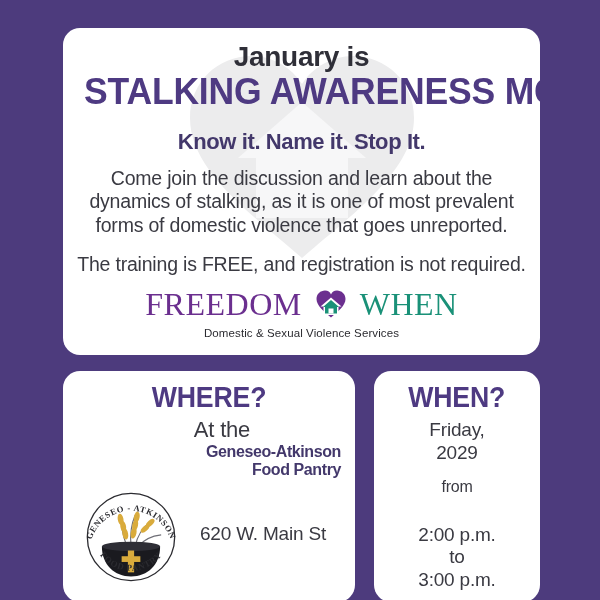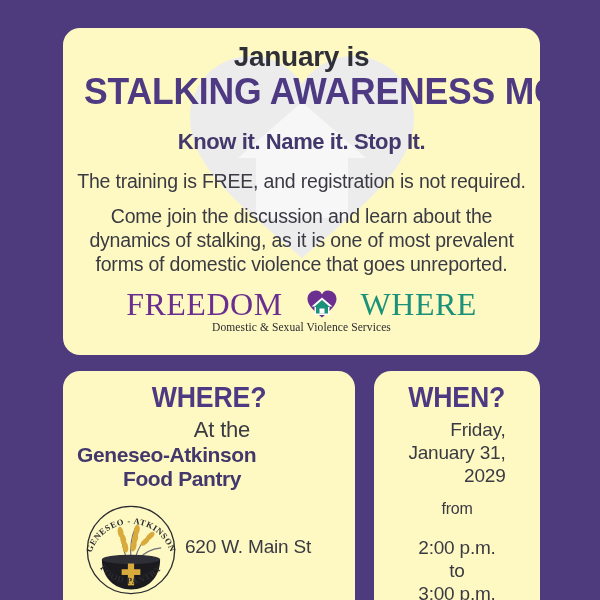--- a/index.html
+++ b/index.html
@@ -16,21 +16,21 @@
     position: absolute;
     inset: 0;
     display: flex;
     flex-direction: column;
     padding: 28px 60px 22px 63px;
     box-sizing: border-box;
   }
 
   
   .card {
-    background: #fef9c3;
+    background: #ffffff;
     border-radius: 17px;
     position: relative;
     overflow: hidden;
   }
 
   
   #main-card {
     height: 327px;
     flex: none;
     display: flex;
@@ -90,36 +90,36 @@
     margin-top: 11px;
     display: flex;
     flex-direction: column;
     align-items: center;
     line-height: 1;
   }
   .fh-row {
     display: flex;
     align-items: center;
     justify-content: center;
-    gap: 20px;
+    gap: 10px;
   }
   .fh-freedom, .fh-house {
     font-family: "Liberation Serif", serif;
     font-size: 32px;
     font-weight: normal;
     letter-spacing: 0.5px;
   }
   .fh-freedom { color: #6b2f8f; }
   .fh-house { color: #1a9178; }
   .fh-heart { width: 32px; height: 30px; margin: 0 3px; display:block; }
   .fh-tagline {
-    font-family: Liberation Serif, serif;
+    font-family: Liberation Sans, sans-serif;
     font-size: 11.5px;
     color: #2b2b30;
-    margin-top: 2px;
+    margin-top: 8px;
     letter-spacing: 0.1px;
   }
 
   
   #bottom-row {
     display: flex;
     gap: 19px;
     margin-top: 16px;
     flex: 1;
   }
@@ -153,100 +153,100 @@
 
   .where-line1 {
     font-size: 22px;
     color: #3a3a42;
     text-align: center;
     padding-left: 26px;
     line-height: 1.1;
     letter-spacing: -0.2px;
   }
   .where-venue {
-    font-size: 21px;
+    font-size: 16px;
     font-weight: bold;
     color: #43386b;
-    text-align: left;
+    text-align: right;
     line-height: 1.12;
     letter-spacing: -0.4px;
     margin-top: 1px;
   }
   .where-venue .ln2 { display: block; padding-left: 46px; }
 
   .where-bottom {
     display: flex;
     align-items: center;
     margin-top: 4px;
     flex: 1;
   }
   #pantry-logo { width: 104px; height: 104px; flex: none; margin-left: 2px; }
   .where-address {
     flex: 1;
-    text-align: left;
+    text-align: center;
     font-size: 19px;
     color: #3a3a42;
     line-height: 1.18;
     letter-spacing: -0.2px;
     padding-bottom: 6px;
     padding-left: 2px;
   }
 
   .when-date {
     font-size: 19px;
     color: #3a3a42;
-    text-align: right;
+    text-align: center;
     line-height: 1.2;
     letter-spacing: -0.2px;
   }
   .when-from {
     font-size: 16px;
     color: #3a3a42;
     text-align: center;
     margin-top: 13px;
     letter-spacing: -0.2px;
   }
   .when-times {
     font-size: 19px;
     color: #3a3a42;
     text-align: center;
     line-height: 1.2;
-    margin-top: 19px;
+    margin-top: 28px;
     letter-spacing: -0.2px;
   }
 </style>
 </head>
 <body>
 
 <div id="poster">
 
   <div class="card" id="main-card">
 
     <svg class="watermark" viewBox="0 0 300 300" aria-hidden="true">
       <path d="M150 252 C 95 205, 38 163, 38 112 C 38 76, 66 50, 99 50 C 120 50, 139 61, 150 78 C 161 61, 180 50, 201 50 C 234 50, 262 76, 262 112 C 262 163, 205 205, 150 252 Z" fill="#ececed"></path>
       <path d="M150 96 L 214 152 L 196 152 L 196 212 L 104 212 L 104 152 L 86 152 Z" fill="#f7f7f8"></path>
     </svg>
 
     <div class="content">
       <div class="h-january">January is</div>
       <div class="h-stalking">STALKING AWARENESS MONTH</div>
       <div class="h-know">Know it. Name it. Stop It.</div>
+      <div class="body-para">Come join the discussion and learn about the dynamics of stalking, as it is one of most prevalent forms of domestic violence that goes unreported.</div>
       <div class="body-para second">The training is FREE, and registration is not required.</div>
-      <div class="body-para">Come join the discussion and learn about the dynamics of stalking, as it is one of most prevalent forms of domestic violence that goes unreported.</div>
 
       <div id="freedom-house-logo">
         <div class="fh-row">
           <span class="fh-freedom">FREEDOM</span>
           <svg class="fh-heart" viewBox="0 0 64 60" aria-hidden="true">
             <path d="M32 57 C 18 45, 3 33, 3 20 C 3 10, 11 3, 20 3 C 26 3, 30 6, 32 11 C 34 6, 38 3, 44 3 C 53 3, 61 10, 61 20 C 61 33, 46 45, 32 57 Z" fill="#6b2f8f"></path>
             <path d="M32 17 L 53 35 L 47 35 L 47 52 L 17 52 L 17 35 L 11 35 Z" fill="#ffffff"></path>
             <path d="M32 22 L 48 36 L 44 36 L 44 49 L 20 49 L 20 36 L 16 36 Z" fill="#1a9178"></path>
             <rect x="27" y="39" width="10" height="10" fill="#ffffff"></rect>
           </svg>
-          <span class="fh-house">WHERE</span>
+          <span class="fh-house">WHEN</span>
         </div>
         <div class="fh-tagline">Domestic &amp; Sexual Violence Services</div>
       </div>
     </div>
   </div>
 
   <div id="bottom-row">
 
     <div class="card" id="where-card">
       <div class="qtitle">WHERE?</div>
@@ -298,21 +298,20 @@
         <div class="where-address">
           <div>620 W. Main St</div>
         </div>
       </div>
     </div>
 
     <div class="card" id="when-card">
       <div class="qtitle">WHEN?</div>
       <div class="when-date">
         <div>Friday,</div>
-        <div>January 31,</div>
         <div>2029</div>
       </div>
       <div class="when-from">from</div>
       <div class="when-times">
         <div>2:00 p.m.</div>
         <div>to</div>
         <div>3:00 p.m.</div>
       </div>
     </div>
 

